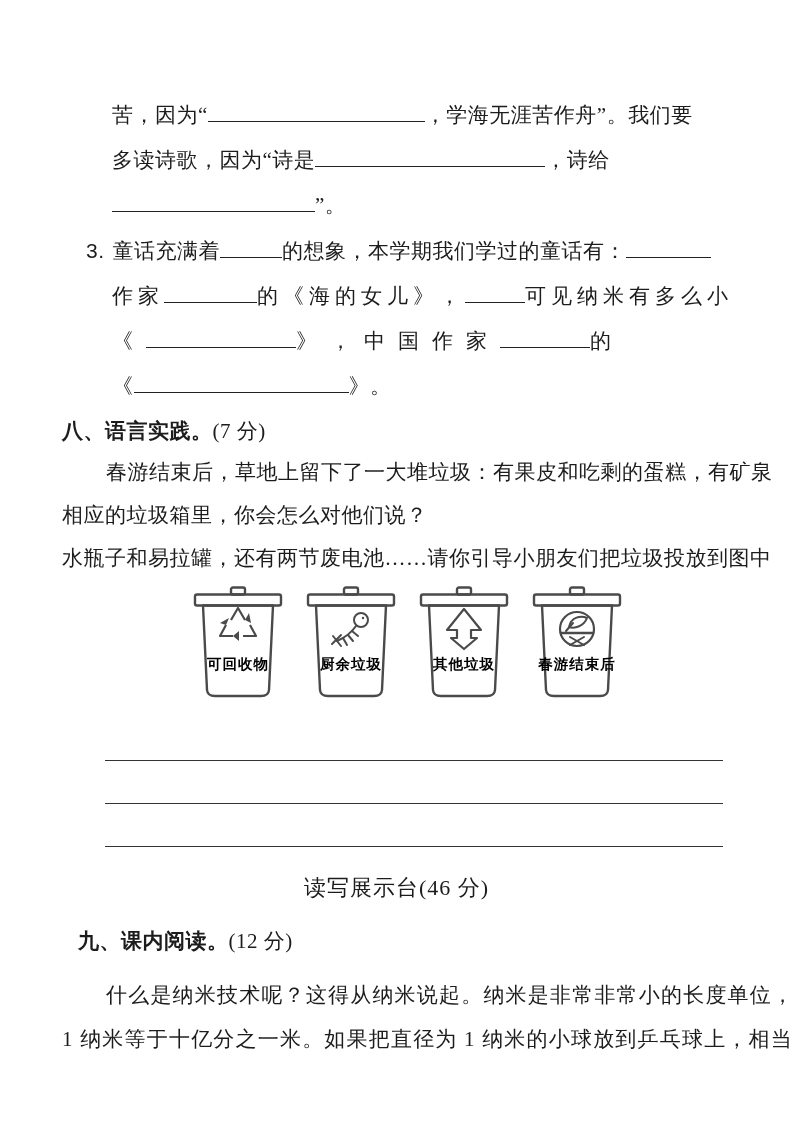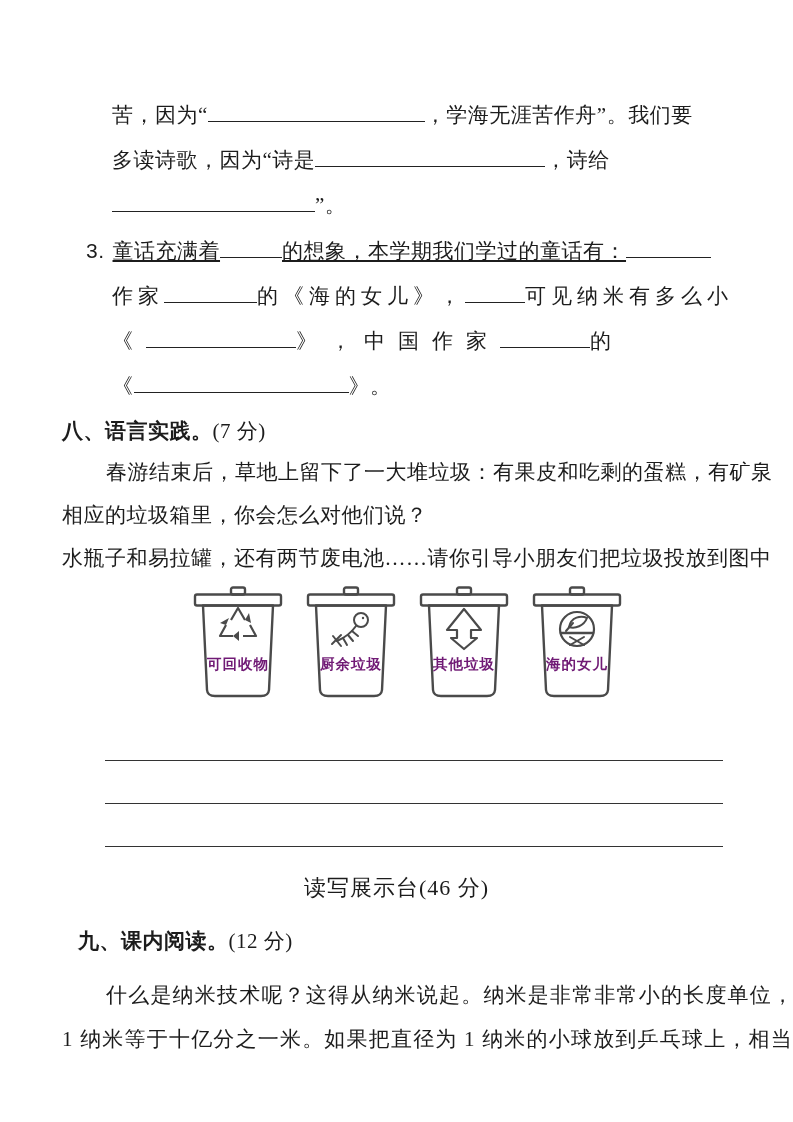--- a/index.html
+++ b/index.html
@@ -18,21 +18,21 @@
     color: #1c1c1c;
     font-size: 21px;
     letter-spacing: 0.5px;
     overflow: hidden;
   }
   .line {
     line-height: 45px;
     white-space: nowrap;
   }
   .cont { padding-left: 50px; }      
-  .q3-first { padding-left: 24px; text-decoration: underline; }  
+  .q3-first { padding-left: 24px; }  
   .q3-cont { padding-left: 50px; }
   .qnum { display:inline-block; margin-right: 8px; font-family: "Liberation Sans","DejaVu Sans",sans-serif; }
   .blank {
     display: inline-block;
     border-bottom: 1.6px solid #222;
     height: 1em;
     vertical-align: baseline;
   }
   .w217 { width: 217px; }
   .w230 { width: 230px; }
@@ -76,21 +76,21 @@
   .bin-label {
     position: absolute;
     left: 0;
     right: 0;
     bottom: 24px;
     text-align: center;
     font-family: "Liberation Sans", "DejaVu Sans", sans-serif;
     font-weight: bold;
     font-size: 14.5px;
     letter-spacing: 1px;
-    color: #701a75;
+    color: #000000;
   }
   .answers { margin-top: 20px; margin-left: 43px; width: 618px; }
   .answer-line {
     height: 42px;
     border-bottom: 1.6px solid #333;
   }
   .divider-title {
     margin-top: 24px;
     text-align: center;
     font-size: 22px;
@@ -190,21 +190,21 @@
         </g>
         <g fill="none" stroke="#4a4a4a" stroke-width="2" stroke-linecap="round">
           <circle cx="50" cy="43" r="17" stroke-width="2.2"></circle>
           <path d="M34 47 L66 47" stroke-width="2.4"></path>
           <path d="M43 51 L57 59"></path>
           <path d="M57 51 L43 59"></path>
           <path d="M42 41 C44 31 54 29 60 32 C57 40 48 43 42 41 Z"></path>
           <path d="M39 45 L46 37"></path>
         </g>
       </svg>
-      <div class="bin-label">海的女儿</div>
+      <div class="bin-label">春游结束后</div>
     </div>
 
   </div>
 
   <div class="answers">
     <div class="answer-line"></div>
     <div class="answer-line"></div>
     <div class="answer-line"></div>
   </div>
 

